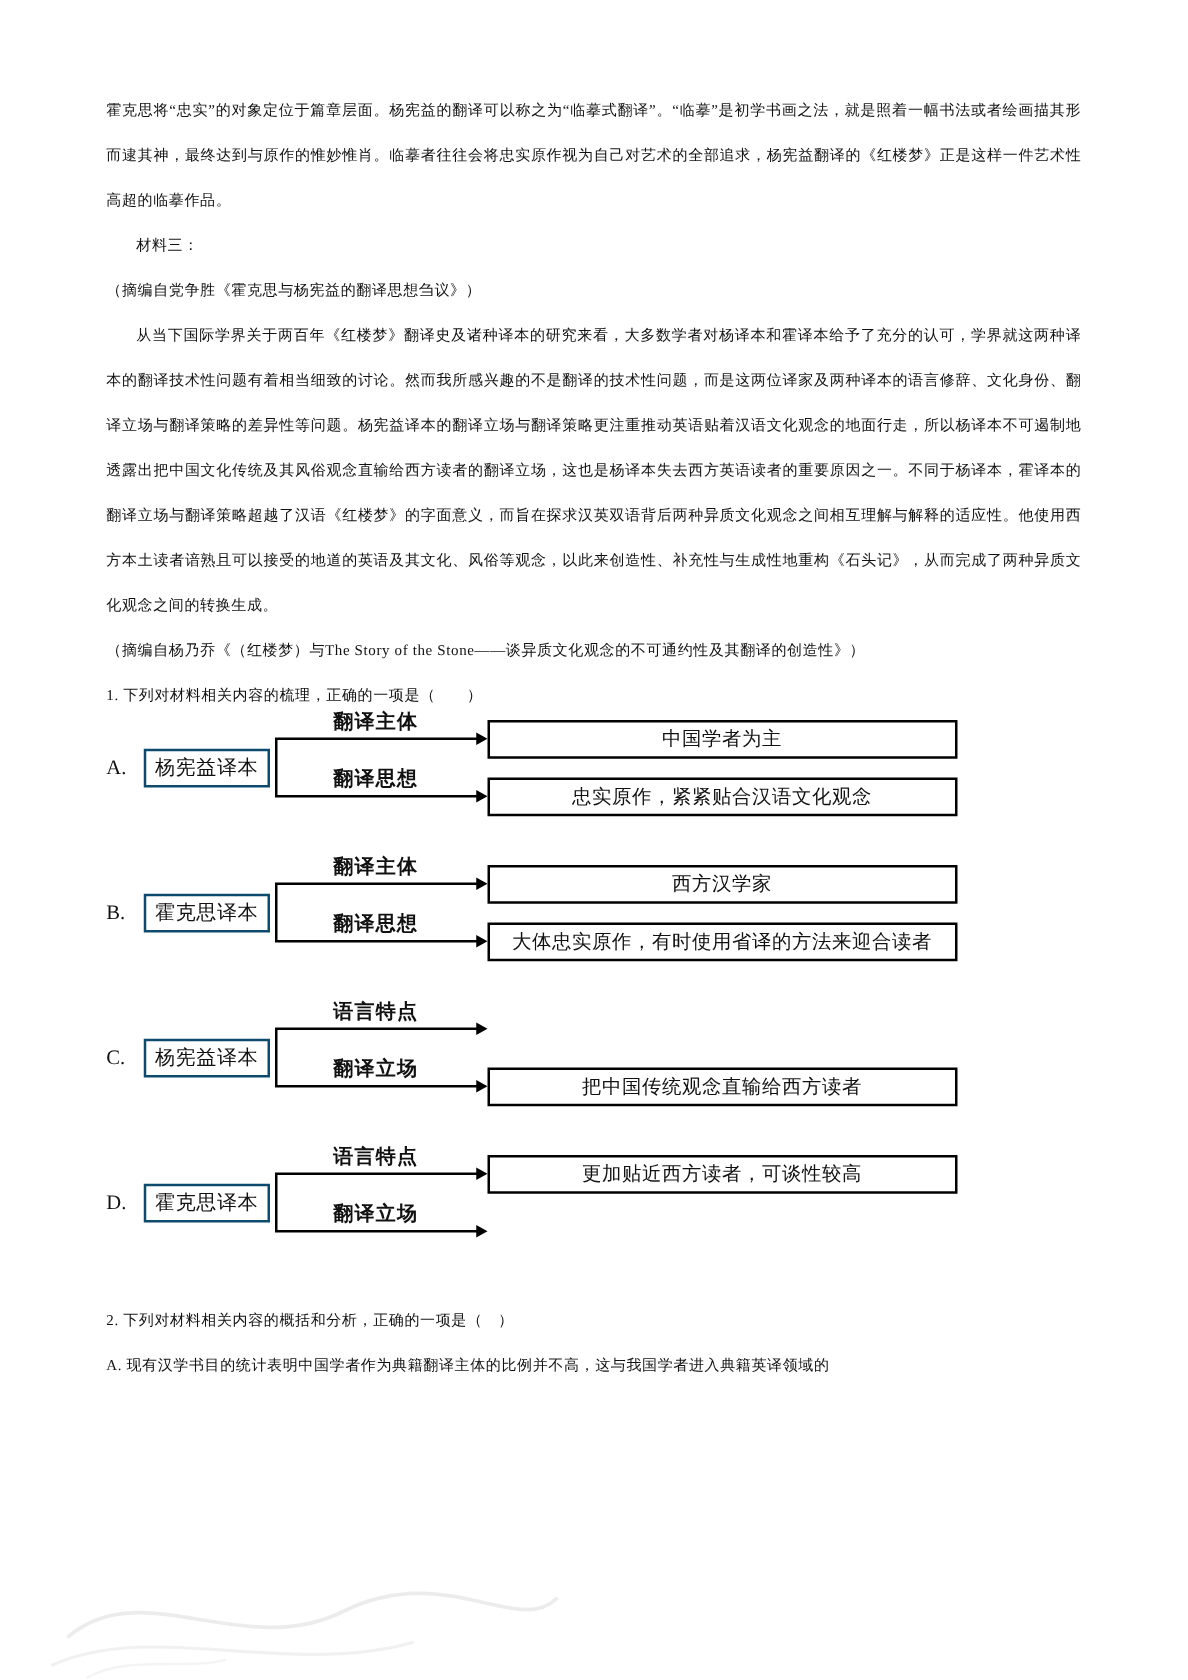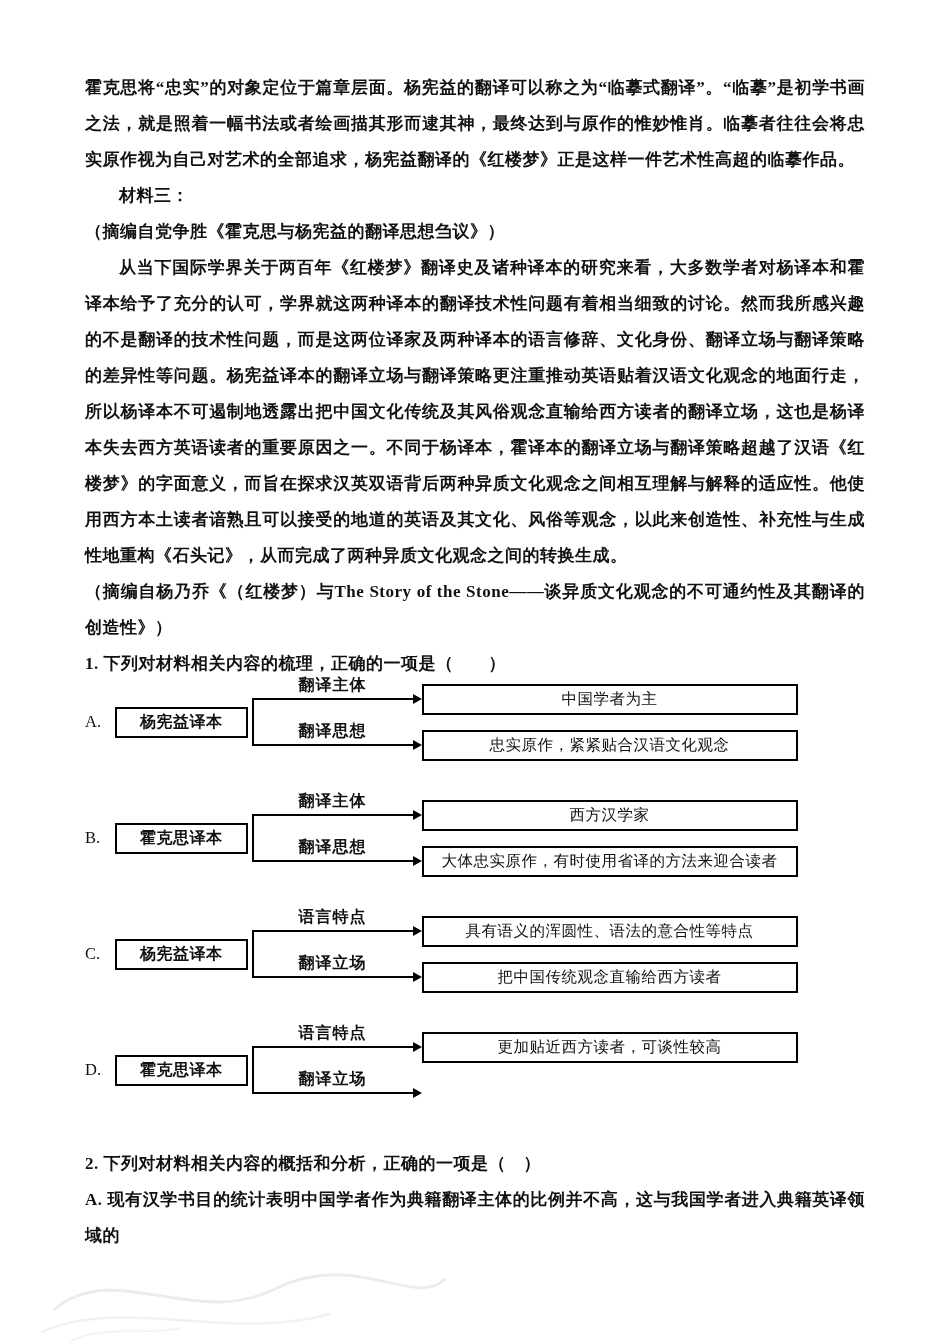--- a/index.html
+++ b/index.html
@@ -13,48 +13,47 @@
     overflow: hidden;
     position: relative;
     color: #111;
     font-family: "Liberation Serif", "DejaVu Serif", serif;
   }
   .page {
     padding: 70px 85px 0 85px;
   }
   p.body-text {
     margin: 0;
-    font-size: 17px;
+    font-size: 12px;
     line-height: 36px;
     text-align: justify;
     letter-spacing: 0.5px;
-    font-weight: bold;
   }
   .indent { text-indent: 2em; }
   .attr { text-align: right; }
   .question { text-align: left; }
   .q1 { margin-bottom: 10px; }
   .q2 { margin-top: 16px; }
 
   
   .option {
     display: flex;
     align-items: center;
     margin: 0 0 36px 0;
   }
   .opt-letter {
     width: 30px;
     flex: 0 0 30px;
     font-size: 16.5px;
   }
   .src-box {
-    border: 2px solid #000000;
-    font-weight: bold;
+    border: 2px solid #0c4a6e;
+    font-weight: normal;
     font-size: 16px;
-    padding: 3px 23px;
+    padding: 3px 7px;
     white-space: nowrap;
     letter-spacing: 0.5px;
   }
   .branches {
     position: relative;
     display: flex;
     flex-direction: column;
     gap: 12px;
     margin-left: 4px;
   }
@@ -179,21 +178,20 @@
 
   <div class="option">
     <div class="opt-letter">C.</div>
     <div class="src-box">杨宪益译本</div>
     <div class="branches">
       <div class="branch">
         <div class="rail">
             <span class="lbl">语言特点</span>
           </div>
         <div class="arrow"></div>
-        <div class="rbox">具有语义的浑圆性、语法的意合性等特点</div>
       </div>
       <div class="branch">
         <div class="rail">
             <span class="lbl">翻译立场</span>
           </div>
         <div class="arrow"></div>
         <div class="rbox">把中国传统观念直输给西方读者</div>
       </div>
     </div>
   </div>

